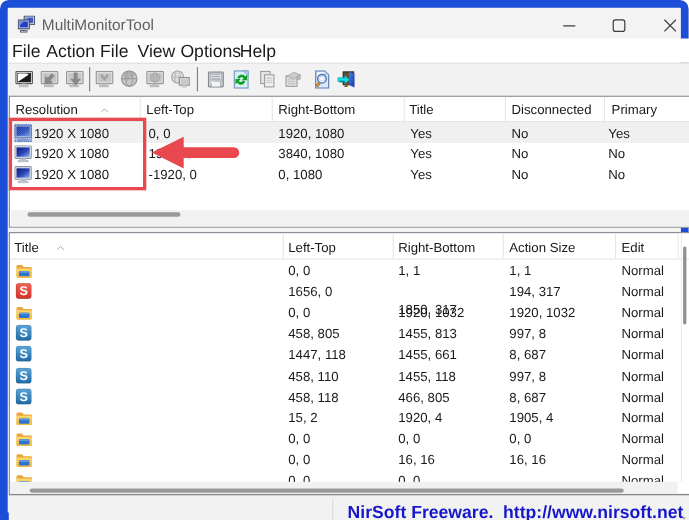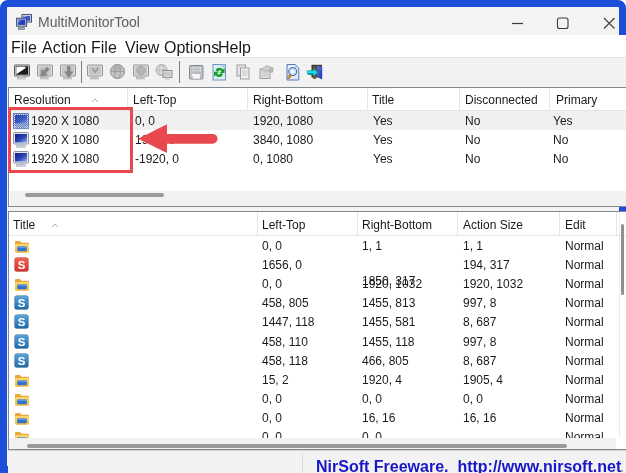--- a/index.html
+++ b/index.html
@@ -300,21 +300,21 @@
       </svg>
       <div class="cell" style="left:253px;top:84px">458, 805</div>
       <div class="cell" style="left:353px;top:84px">1455, 813</div>
       <div class="cell" style="left:454px;top:84px">997, 8</div>
       <div class="cell" style="left:556px;top:84px">Normal</div>
       <svg class="abs" style="left:5px;top:102px" width="15" height="15" viewBox="0 0 15 15">
         <rect x="0.5" y="0.5" width="14" height="14" rx="2.6" fill="url(#blues)" stroke="rgba(0,0,0,0.25)" stroke-width="0.6"></rect>
         <text x="7.6" y="11.6" text-anchor="middle" font-family="Liberation Sans,sans-serif" font-weight="bold" font-size="11.5" fill="#ffffff">S</text>
       </svg>
       <div class="cell" style="left:253px;top:103px">1447, 118</div>
-      <div class="cell" style="left:353px;top:103px">1455, 581</div>
+      <div class="cell" style="left:353px;top:103px">1455, 661</div>
       <div class="cell" style="left:454px;top:103px">8, 687</div>
       <div class="cell" style="left:556px;top:103px">Normal</div>
       <svg class="abs" style="left:5px;top:122px" width="15" height="15" viewBox="0 0 15 15">
         <rect x="0.5" y="0.5" width="14" height="14" rx="2.6" fill="url(#blues)" stroke="rgba(0,0,0,0.25)" stroke-width="0.6"></rect>
         <text x="7.6" y="11.6" text-anchor="middle" font-family="Liberation Sans,sans-serif" font-weight="bold" font-size="11.5" fill="#ffffff">S</text>
       </svg>
       <div class="cell" style="left:253px;top:123px">458, 110</div>
       <div class="cell" style="left:353px;top:123px">1455, 118</div>
       <div class="cell" style="left:454px;top:123px">997, 8</div>
       <div class="cell" style="left:556px;top:123px">Normal</div>

